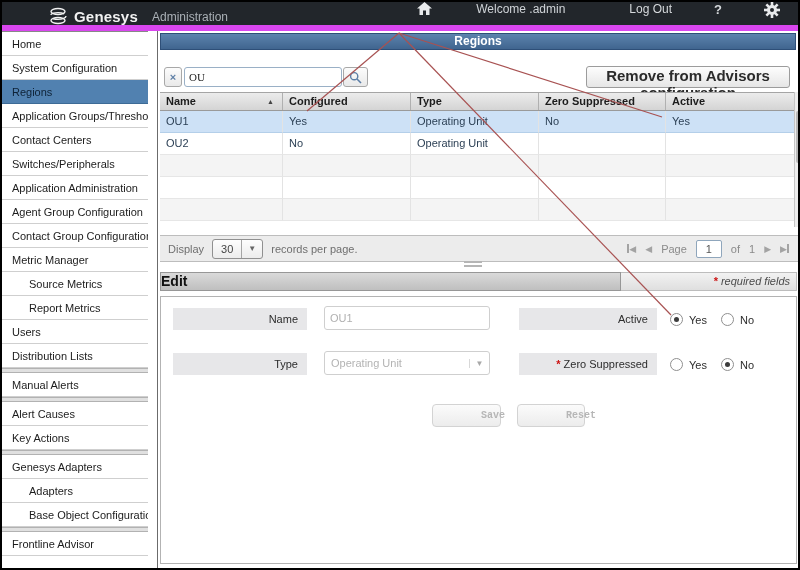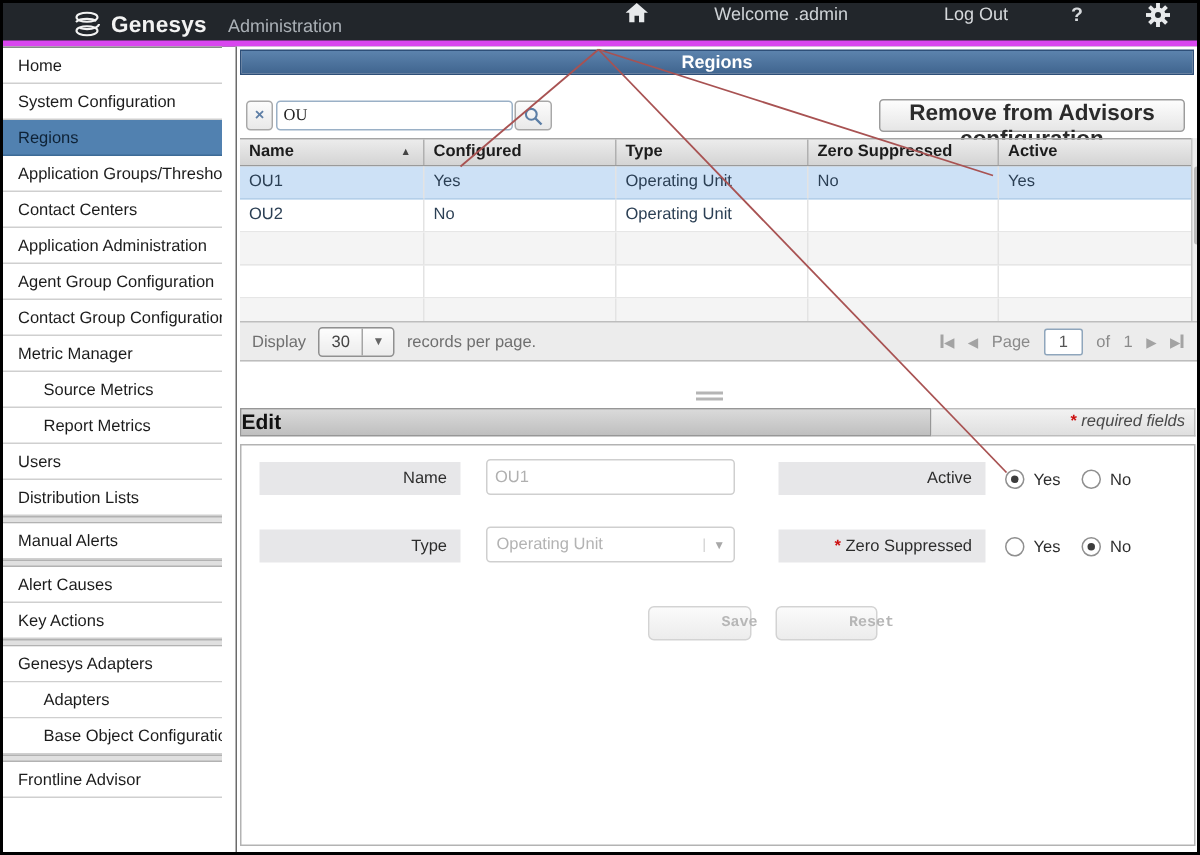--- a/index.html
+++ b/index.html
@@ -1,20 +1,20 @@
 <!DOCTYPE html>
 <html><head>
 <meta charset="utf-8">
 <style>
   * { margin:0; padding:0; box-sizing:border-box; }
   body { background:#ffffff; font-family:"Liberation Sans", sans-serif; }
   .page { position:relative; width:800px; height:570px; border:2px solid #000; background:#fff; overflow:hidden; }
 
   
-  .topbar { position:absolute; left:0; top:0; width:796px; height:29px; background:#22262b; border-bottom:4px solid #d946ef; }
+  .topbar { position:absolute; left:0; top:0; width:796px; height:29px; background:#22262b; border-bottom:6px solid #d946ef; }
   .brand { position:absolute; left:45px; top:4px; display:flex; align-items:center; gap:5px; }
   .brand-name { color:#f2f2f2; font-size:15px; font-weight:bold; letter-spacing:.2px; }
   .app-title { position:absolute; left:150px; top:8px; color:#aab0b6; font-size:12px; }
   .tb-right { position:absolute; right:18px; top:0; height:39px; display:flex; align-items:flex-start; gap:4px; }
   .tb-item { color:#d6d9dc; font-size:12px; }
   .home-ic { margin-right:40px; cursor:pointer; }
   .welcome { margin-right:60px; color:#cfd3d7; }
   .logout { margin-right:38px; cursor:pointer; }
   .help { margin-right:38px; font-size:13px; font-weight:bold; cursor:pointer; }
   .gear { cursor:pointer; }
@@ -43,21 +43,21 @@
   .grid-row { position:absolute; left:2px; width:634px; height:22px; display:flex; cursor:pointer; }
   .gr-cell { font-size:11px; color:#2b3f54; padding-left:6px; line-height:21px; border-right:1px solid #e3e3e3; border-bottom:1px solid #e6e6e6; height:22px; white-space:nowrap; overflow:hidden; }
   .row-sel { background:#cde1f6; }
   .row-sel .gr-cell { border-bottom:1px solid #b4cfe9; }
   .row-alt { background:#f4f4f4; }
   .w1{width:123px;} .w2{width:128px;} .w3{width:128px;} .w4{width:127px;} .w5{width:128px; border-right:none !important;}
   .vscroll { position:absolute; left:636px; top:61px; width:7px; height:135px; background:#ededed; border-left:1px solid #c5c5c5; }
   .vthumb { position:absolute; left:1px; top:19px; width:5px; height:52px; background:#b9b9b9; border-radius:2px; cursor:pointer; }
 
   
-  .pager { position:absolute; left:2px; top:183px; width:641px; height:27px; background:#ececec; border-top:1px solid #bdbdbd; border-bottom:1px solid #bdbdbd; display:flex; align-items:center; font-size:11px; color:#6f6f6f; }
+  .pager { position:absolute; left:2px; top:204px; width:641px; height:27px; background:#ececec; border-top:1px solid #bdbdbd; border-bottom:1px solid #bdbdbd; display:flex; align-items:center; font-size:11px; color:#6f6f6f; }
   .pg-left { display:flex; align-items:center; gap:8px; padding-left:8px; }
   .size-dd { display:flex; align-items:center; height:20px; background:linear-gradient(#fdfdfd,#ececec); border:1px solid #909090; border-radius:3px; cursor:pointer; }
   .size-val { padding:0 8px; color:#444; font-size:11px; }
   .size-arrow { border-left:1px solid #a5a5a5; padding:0 6px; font-size:8px; color:#666; line-height:18px; }
   .pg-right { margin-left:auto; display:flex; align-items:center; gap:9px; padding-right:12px; color:#8a8a8a; }
   .pg-ic { font-size:9px; color:#a3a3a3; display:flex; align-items:center; cursor:pointer; }
   .pg-bar { width:2px; height:9px; background:#a3a3a3; }
   .page-input { width:26px; height:18px; border:1px solid #8fa6bc; border-radius:2px; text-align:center; font-size:11px; color:#555; font-family:"Liberation Sans",sans-serif; }
 
   
@@ -128,20 +128,21 @@
       </span>
     </div>
   </div>
 
   <div class="sidebar">
     <div class="sb-item">Home</div>
     <div class="sb-item">System Configuration</div>
     <div class="sb-item sel">Regions</div>
     <div class="sb-item">Application Groups/Thresholds</div>
     <div class="sb-item">Contact Centers</div>
+    <div class="sb-item">Switches/Peripherals</div>
     <div class="sb-item">Application Administration</div>
     <div class="sb-item">Agent Group Configuration</div>
     <div class="sb-item">Contact Group Configuration</div>
     <div class="sb-item">Metric Manager</div>
     <div class="sb-item ind">Source Metrics</div>
     <div class="sb-item ind">Report Metrics</div>
     <div class="sb-item">Users</div>
     <div class="sb-item">Distribution Lists</div>
     <div class="sb-sep"></div>
     <div class="sb-item">Manual Alerts</div>

